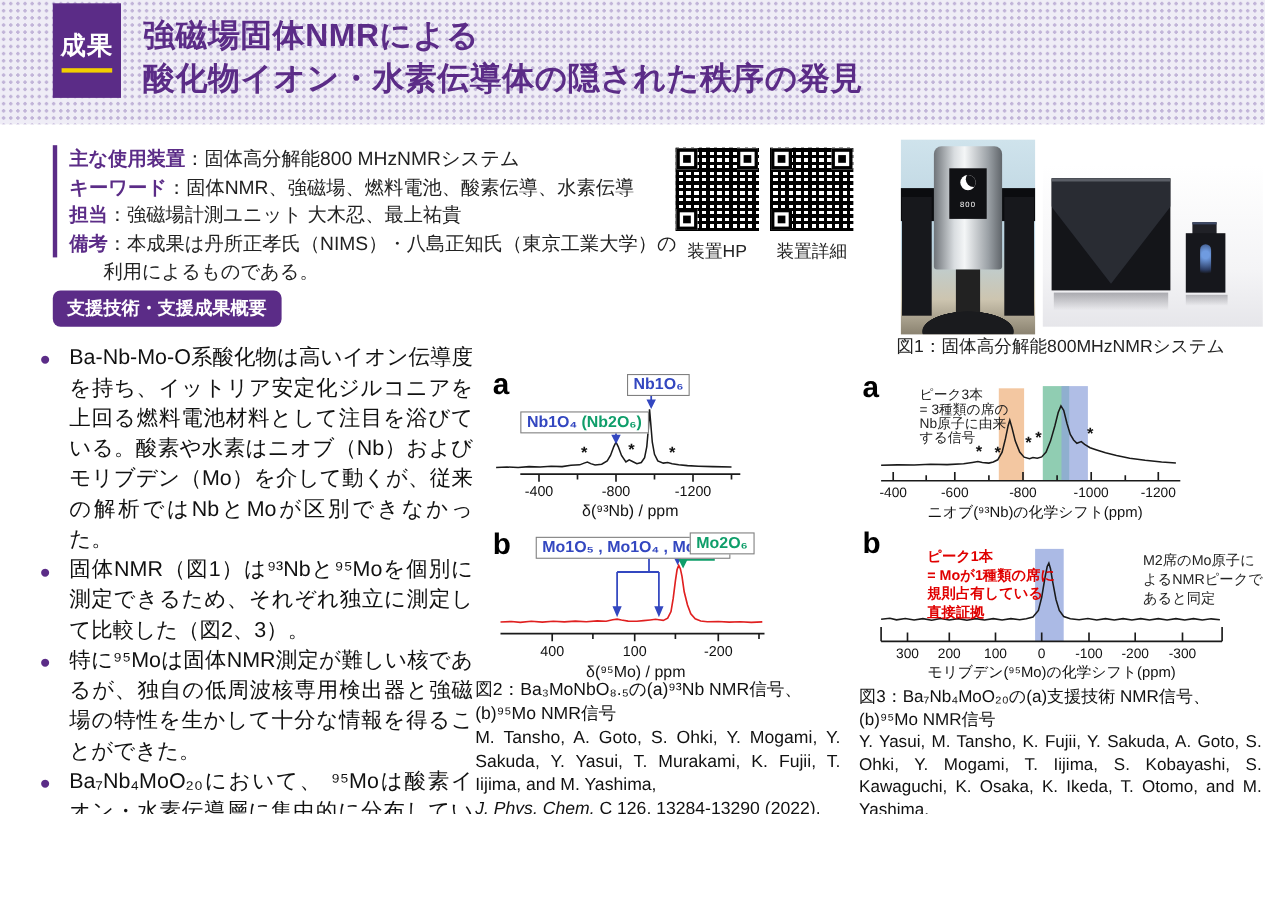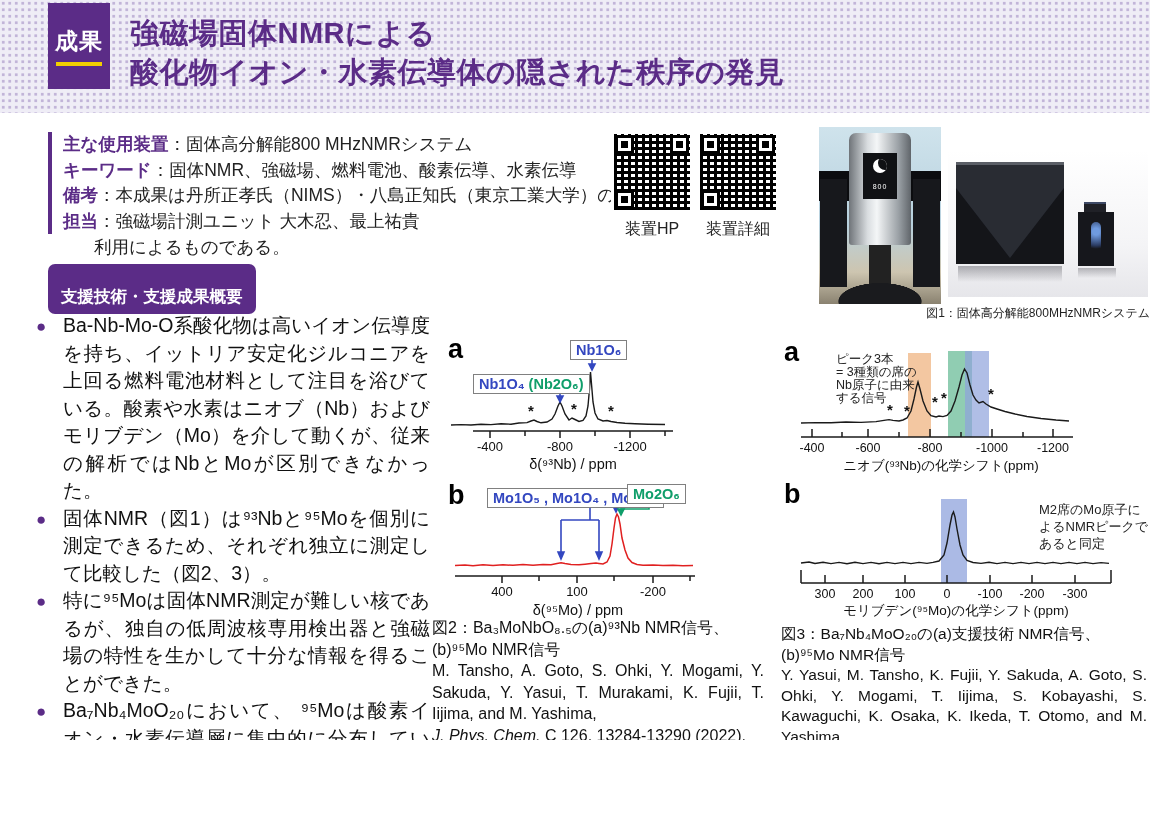--- a/index.html
+++ b/index.html
@@ -53,24 +53,24 @@
        border-right:74px solid transparent;border-top:96px solid #2d3038;opacity:.85;}
   .cab::after{content:"";position:absolute;left:0;top:0;width:100%;height:3px;background:#5a5e66;}
   .cabshadow{position:absolute;left:10px;top:116px;width:104px;height:16px;background:
        linear-gradient(rgba(40,40,50,.35),rgba(40,40,50,0));}
   .unit{position:absolute;left:130px;top:62px;width:36px;height:54px;background:#16171c;}
   .unit::before{content:"";position:absolute;left:13px;top:10px;width:10px;height:32px;border-radius:5px;
        background:radial-gradient(circle at 50% 30%,#6f9be0 15%,#2b3c63 60%,transparent 75%);}
   .unittop{position:absolute;left:136px;top:52px;width:22px;height:12px;background:#202127;border-top:2px solid #3e4a66;}
   .unitshadow{position:absolute;left:130px;top:118px;width:38px;height:10px;background:
        linear-gradient(rgba(40,40,50,.3),rgba(40,40,50,0));}
-  .fig1cap{position:absolute;left:815px;top:305px;width:335px;text-align:right;font-size:12px;color:#222;}
+  .fig1cap{position:absolute;left:815px;top:305px;width:335px;text-align:left;font-size:16px;color:#222;}
   
   .ovbadge{position:absolute;left:48px;top:264px;background:#5b2c87;color:#fff;font-weight:bold;
-       font-size:16.5px;padding:22px 13px 6px;border-radius:7px;}
+       font-size:16.5px;padding:5px 13px 6px;border-radius:7px;}
   .bullets{position:absolute;left:36px;top:312px;width:394px;}
   .bul{position:relative;padding-left:27px;font-size:19.5px;line-height:27.5px;color:#111;
        text-align:justify;margin:0;}
   .bdot{position:absolute;left:0;top:1px;color:#5b2c87;font-size:17px;}
   
   .panel{position:absolute;}
   .pletter{position:absolute;left:5px;top:0;font-size:27px;font-weight:bold;color:#000;}
   .lbox{position:absolute;border:1.5px solid #808080;background:#fff;font-weight:bold;
         font-size:14.5px;padding:0 5px;line-height:18px;white-space:nowrap;}
   .blue{color:#3347c0;} .green{color:#0f9e6a;}
@@ -110,24 +110,24 @@
   </div>
 
   <div class="info">
     <div class="irow">
       <span class="ilab">主な使用装置</span><span>：固体高分解能800 MHzNMRシステム</span>
     </div>
     <div class="irow">
       <span class="ilab">キーワード</span><span>：固体NMR、強磁場、燃料電池、酸素伝導、水素伝導</span>
     </div>
     <div class="irow">
+      <span class="ilab">担当</span><span>：強磁場計測ユニット 大木忍、最上祐貴</span>
+    </div>
+    <div class="irow">
       <span class="ilab">備考</span><span>：本成果は丹所正孝氏（NIMS）・八島正知氏（東京工業大学）の</span>
-    </div>
-    <div class="irow">
-      <span class="ilab">担当</span><span>：強磁場計測ユニット 大木忍、最上祐貴</span>
     </div>
   </div>
   <div class="icont">利用によるものである。</div>
 
   <div class="qrwrap" style="left:614px;">
     <div class="qr">
       <div class="fp tl"></div>
       <div class="fp tr"></div>
       <div class="fp bl"></div>
     </div>
@@ -337,20 +337,24 @@
       </g>
       <text class="axis-ticktext3" x="44" y="119" text-anchor="middle">300</text>
       <text class="axis-ticktext3" x="82" y="119" text-anchor="middle">200</text>
       <text class="axis-ticktext3" x="124" y="119" text-anchor="middle">100</text>
       <text class="axis-ticktext3" x="166" y="119" text-anchor="middle">0</text>
       <text class="axis-ticktext3" x="209" y="119" text-anchor="middle">-100</text>
       <text class="axis-ticktext3" x="251" y="119" text-anchor="middle">-200</text>
       <text class="axis-ticktext3" x="294" y="119" text-anchor="middle">-300</text>
       <text class="axis-title3" x="175" y="136" text-anchor="middle">モリブデン(⁹⁵Mo)の化学シフト(ppm)</text>
     </svg>
+    <div class="note3bred prenote">ピーク1本
+= Moが1種類の席に
+規則占有している
+直接証拠</div>
     <div class="note3bblk prenote">M2席のMo原子に
 よるNMRピークで
 あると同定</div>
   </div>
 
   <div class="figcap figcap3" style="position:absolute;left:781px;top:624px;width:366px;">
     <div>図3：Ba₇Nb₄MoO₂₀の(a)支援技術 NMR信号、(b)⁹⁵Mo NMR信号</div>
     <div class="authors">Y. Yasui, M. Tansho, K. Fujii, Y. Sakuda, A. Goto, S. Ohki, Y. Mogami, T. Iijima, S. Kobayashi, S. Kawaguchi, K. Osaka, K. Ikeda, T. Otomo, and M. Yashima,</div>
     <div><span class="jrn">Nat. Commun.</span><span> 14, 2337 (2023).</span></div>
   </div>

